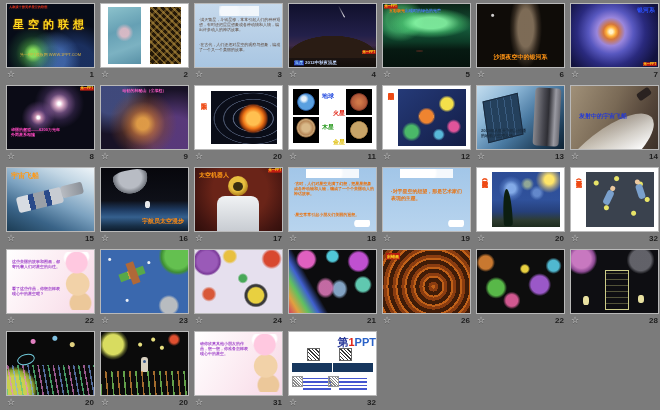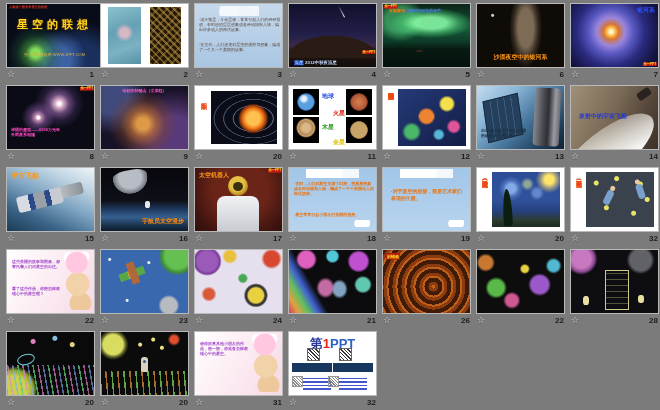--- a/index.html
+++ b/index.html
@@ -15,21 +15,21 @@
   .tz{position:absolute;font-size:8px;transform:scale(.5);transform-origin:0 0;line-height:1.3;}
   .tzc{position:absolute;left:0;width:200%;font-size:8px;transform:scale(.5);transform-origin:0 0;text-align:center;white-space:nowrap;}
   .bdg{position:absolute;background:#c41e12;color:#ffd81e;font-weight:bold;font-size:8px;line-height:1.1;padding:0 1px;white-space:nowrap;transform:scale(.4);}
   .p-tr{right:0;top:1px;transform-origin:100% 0;}
   .p-tl{left:1px;top:1px;transform-origin:0 0;}
   .p-br{right:1px;bottom:1px;transform-origin:100% 100%;}
   .p-m4{right:0;bottom:13px;transform-origin:100% 100%;}
   .vt{position:absolute;writing-mode:vertical-rl;color:#ee4a14;font-weight:bold;font-size:6px;line-height:1;}
 
   
-  .s1{background:radial-gradient(circle at 30% 78%,rgba(140,230,90,.95) 0 5%,rgba(80,180,70,.55) 12%,rgba(40,110,60,.3) 22%,transparent 34%),radial-gradient(circle at 52% 88%,rgba(90,140,220,.55) 0 18%,transparent 40%),radial-gradient(circle at 78% 95%,rgba(50,90,180,.45) 0 22%,transparent 45%),#070c18;padding-left:8px;}
+  .s1{background:radial-gradient(circle at 30% 78%,rgba(140,230,90,.95) 0 5%,rgba(80,180,70,.55) 12%,rgba(40,110,60,.3) 22%,transparent 34%),radial-gradient(circle at 52% 88%,rgba(90,140,220,.55) 0 18%,transparent 40%),radial-gradient(circle at 78% 95%,rgba(50,90,180,.45) 0 22%,transparent 45%),#070c18;}
   .s1 .hdr{left:2px;top:1px;color:#e03018;font-weight:bold;white-space:nowrap;transform:scale(.4);transform-origin:0 0;font-size:8px;}
   .s1 .ttl{left:0;right:0;top:13px;text-align:center;font-size:11px;font-weight:bold;color:#ffd91e;letter-spacing:4px;text-shadow:0 0 2px #804000;}
   .s1 .ftr{bottom:4px;color:#d8b040;}
   
   .s2 .pa{left:7px;top:3px;width:33px;height:57px;background:radial-gradient(circle at 50% 45%,rgba(240,190,200,.8) 0 12%,transparent 25%),linear-gradient(160deg,#8cc2cc 0%,#66a0b4 40%,#7cb2c2 70%,#5890a6 100%);}
   .s2 .pb{right:7px;top:3px;width:31px;height:57px;background:repeating-linear-gradient(45deg,rgba(200,160,70,.5) 0 2px,transparent 2px 5px),repeating-linear-gradient(-45deg,rgba(170,130,50,.4) 0 2px,transparent 2px 6px),#241808;}
   
   .s3{background:linear-gradient(180deg,#c6d9ec,#a9c6e2);}
   .s3::before{content:"";position:absolute;left:28%;top:2px;width:46%;height:10px;background:radial-gradient(circle at 25% 55%,#f4f8fc 0 28%,transparent 40%),radial-gradient(circle at 55% 40%,#eef4fa 0 32%,transparent 45%),radial-gradient(circle at 85% 60%,#f0f6fb 0 25%,transparent 36%);}
   .s3 .b1{left:4px;top:13px;width:163px;color:#5c4638;}
@@ -146,21 +146,21 @@
   
   .s29{background:radial-gradient(circle at 8% 92%,#c8d050 0 14%,#8aa030 20%,transparent 24%),radial-gradient(circle at 30% 15%,#e080c0 0 2px,transparent 3px),radial-gradient(circle at 55% 10%,#80c0e0 0 2px,transparent 3px),radial-gradient(circle at 75% 20%,#e0d080 0 2px,transparent 3px),#0a0a0a;}
   .s29 .veg{left:0;right:0;bottom:0;height:30px;background:repeating-linear-gradient(80deg,rgba(90,200,130,.75) 0 1.5px,transparent 1.5px 5px,rgba(230,130,210,.65) 5px 6.5px,transparent 6.5px 10px,rgba(130,170,250,.6) 10px 11.5px,transparent 11.5px 15px);}
   .s29 .rng{left:10px;top:22px;width:16px;height:9px;border:1px solid #70c8d8;border-radius:50%;transform:rotate(-15deg);}
   
   .s30{background:radial-gradient(circle at 14% 20%,#d8dc60 0 11%,rgba(200,210,80,.4) 14%,transparent 17%),radial-gradient(circle at 84% 12%,#e05030 0 4%,transparent 7%),radial-gradient(circle at 60% 12%,#e8e080 0 1.5px,transparent 2.5px),radial-gradient(circle at 70% 25%,#e8e080 0 1.5px,transparent 2.5px),radial-gradient(circle at 45% 20%,#e8e080 0 1.5px,transparent 2.5px),#0b0b0b;}
   .s30 .rkt{left:40px;top:25px;width:7px;height:15px;background:#d8d0c0;border-radius:3px 3px 0 0;}
   .s30 .rkt::before{content:"";position:absolute;left:2px;top:3px;width:3px;height:3px;border-radius:50%;background:#3a5a8a;}
   .s30 .veg{left:0;right:0;bottom:0;height:24px;background:repeating-linear-gradient(85deg,rgba(120,200,90,.8) 0 1.5px,transparent 1.5px 6px,rgba(230,150,60,.7) 6px 7.5px,transparent 7.5px 12px);}
   
-  .s32 .logo{left:0;right:0;top:3px;text-align:center;font-size:13px;font-weight:bold;}
+  .s32 .logo{left:0;right:0;top:3px;text-align:right;font-size:11px;font-weight:bold;}
   .s32 .lgA{color:#2a3a9a;}
   .s32 .lgB{color:#e02418;}
   .s32 .lgC{color:#2a62c8;}
   .qr{position:absolute;width:11px;height:11px;border:1px solid #666;background:repeating-linear-gradient(45deg,#333 0 1px,transparent 1px 2.5px);}
   .s32 .q1{left:18px;top:16px;}
   .s32 .q2{left:50px;top:16px;}
   .s32 .ban{left:3px;right:3px;top:31px;height:9px;background:linear-gradient(90deg,#17375e 0 49%,#fff 49% 51%,#17375e 51%);}
   .tcol{position:absolute;width:28px;height:14px;background:repeating-linear-gradient(0deg,#4455d0 0 1.5px,transparent 1.5px 3.5px);}
   .s32 .c1{left:14px;top:44px;}
   .s32 .c2{left:50px;top:44px;}

